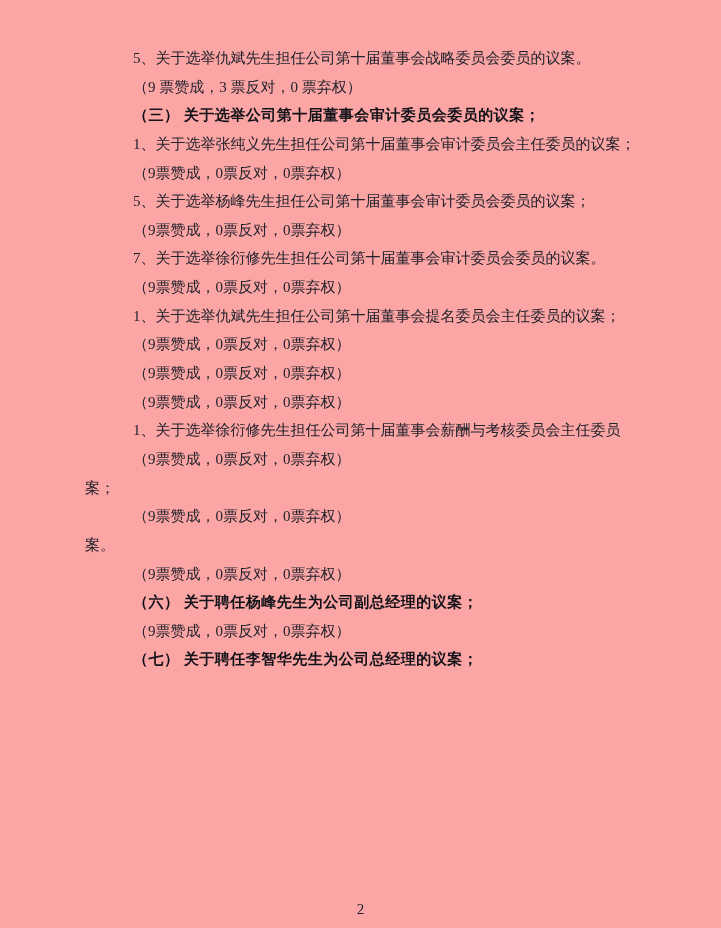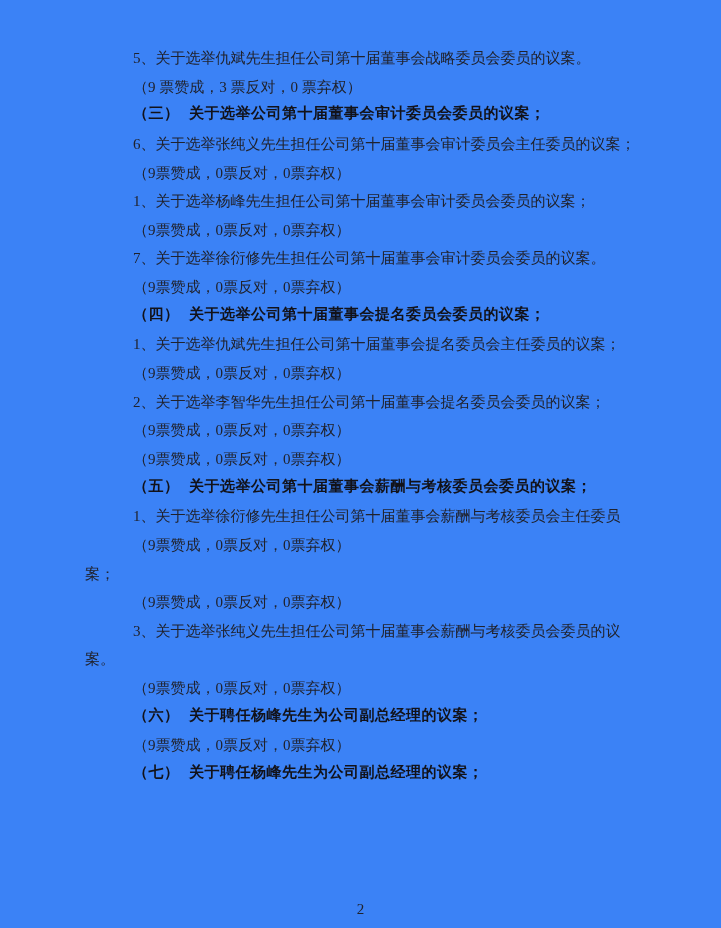--- a/index.html
+++ b/index.html
@@ -4,21 +4,21 @@
 <style>
   html, body {
     margin: 0;
     padding: 0;
     background: #ffffff;
   }
   .page {
     position: relative;
     width: 721px;
     height: 928px;
-    background: #3b82f6;
+    background: #fca5a5;
     overflow: hidden;
     font-family: "Liberation Serif", "DejaVu Serif", serif;
   }
   .content {
     position: absolute;
     left: 85px;
     top: 44px;
     width: 560px;
   }
   .line {
@@ -28,58 +28,53 @@
     color: #20222c;
     white-space: nowrap;
   }
   .line.indent {
     padding-left: 48px;
   }
   .line.bold {
     font-weight: bold;
     color: #121219;
     letter-spacing: 0.5px;
-    font-family: Liberation Mono, monospace;
   }
   .page-number {
     position: absolute;
     left: 0;
     right: 0;
     top: 901px;
     text-align: center;
     font-size: 15px;
     color: #20222c;
   }
 </style>
 </head>
 <body>
 
 <div class="page">
   <div class="content">
       <div class="line indent">5、关于选举仇斌先生担任公司第十届董事会战略委员会委员的议案。</div>
       <div class="line indent">（9 票赞成，3 票反对，0 票弃权）</div>
       <div class="line bold indent">（三） 关于选举公司第十届董事会审计委员会委员的议案；</div>
-      <div class="line indent">6、关于选举张纯义先生担任公司第十届董事会审计委员会主任委员的议案；</div>
+      <div class="line indent">1、关于选举张纯义先生担任公司第十届董事会审计委员会主任委员的议案；</div>
       <div class="line indent">（9票赞成，0票反对，0票弃权）</div>
-      <div class="line indent">1、关于选举杨峰先生担任公司第十届董事会审计委员会委员的议案；</div>
+      <div class="line indent">5、关于选举杨峰先生担任公司第十届董事会审计委员会委员的议案；</div>
       <div class="line indent">（9票赞成，0票反对，0票弃权）</div>
       <div class="line indent">7、关于选举徐衍修先生担任公司第十届董事会审计委员会委员的议案。</div>
       <div class="line indent">（9票赞成，0票反对，0票弃权）</div>
-      <div class="line bold indent">（四） 关于选举公司第十届董事会提名委员会委员的议案；</div>
       <div class="line indent">1、关于选举仇斌先生担任公司第十届董事会提名委员会主任委员的议案；</div>
       <div class="line indent">（9票赞成，0票反对，0票弃权）</div>
-      <div class="line indent">2、关于选举李智华先生担任公司第十届董事会提名委员会委员的议案；</div>
       <div class="line indent">（9票赞成，0票反对，0票弃权）</div>
       <div class="line indent">（9票赞成，0票反对，0票弃权）</div>
-      <div class="line bold indent">（五） 关于选举公司第十届董事会薪酬与考核委员会委员的议案；</div>
       <div class="line indent">1、关于选举徐衍修先生担任公司第十届董事会薪酬与考核委员会主任委员</div>
       <div class="line indent">（9票赞成，0票反对，0票弃权）</div>
       <div class="line">案；</div>
       <div class="line indent">（9票赞成，0票反对，0票弃权）</div>
-      <div class="line indent">3、关于选举张纯义先生担任公司第十届董事会薪酬与考核委员会委员的议</div>
       <div class="line">案。</div>
       <div class="line indent">（9票赞成，0票反对，0票弃权）</div>
       <div class="line bold indent">（六） 关于聘任杨峰先生为公司副总经理的议案；</div>
       <div class="line indent">（9票赞成，0票反对，0票弃权）</div>
-      <div class="line bold indent">（七） 关于聘任杨峰先生为公司副总经理的议案；</div>
+      <div class="line bold indent">（七） 关于聘任李智华先生为公司总经理的议案；</div>
     </div>
   <div class="page-number">2</div>
 </div>
 
 </body></html>

